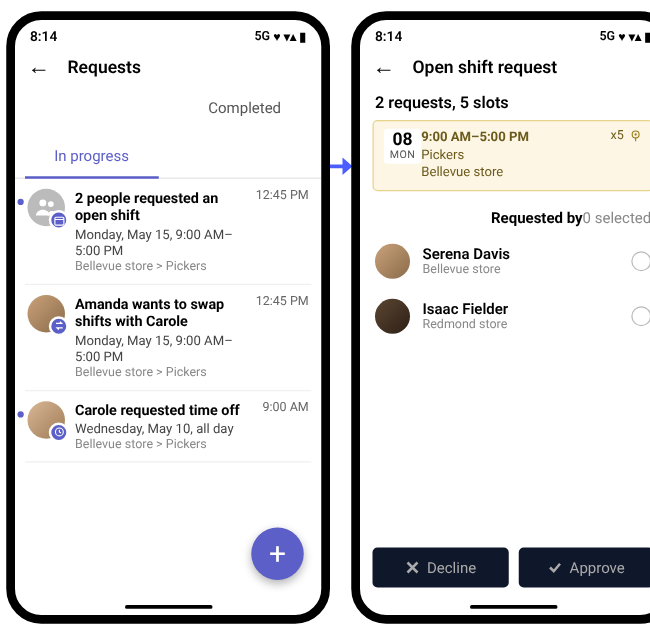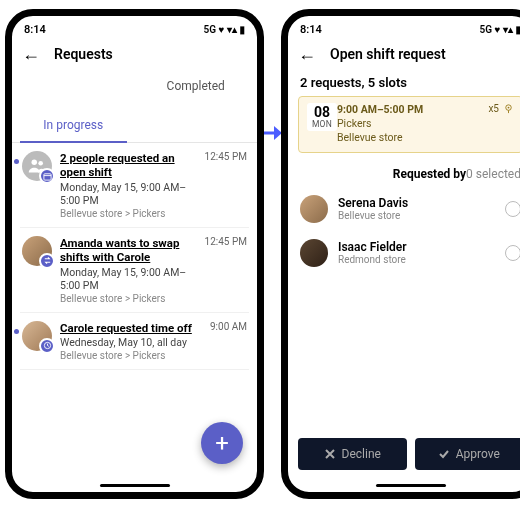--- a/index.html
+++ b/index.html
@@ -68,21 +68,21 @@
   .avatar.photo{background:linear-gradient(135deg,#c9a27a,#8b6b4a);}
   .avatar.photo2{background:linear-gradient(135deg,#d8b896,#a07a56);}
   .avatar.photo3{background:linear-gradient(135deg,#5b4632,#2e2016);}
   .badge{
     position:absolute; bottom:-3px; right:-3px;
     width:16px;height:16px;border-radius:50%;background:#5b5fc7;
     border:2px solid #fff; display:flex;align-items:center;justify-content:center;
   }
   .badge svg{width:9px;height:9px;fill:#fff;stroke:#fff;}
   .itembody{flex:1; min-width:0;}
-  .ittl{font-size:11.5px; font-weight:700; line-height:1.25;text-decoration:underline;}
+  .ittl{font-size:11.5px; font-weight:700; line-height:1.25;}
   .isub{font-size:10.5px; color:#444; margin-top:1px;}
   .iloc{font-size:10px; color:#888; margin-top:1px;}
   .itime{font-size:10px; color:#666; margin-left:4px; white-space:nowrap;}
   .fab{
     position:absolute; bottom:28px; right:14px;
     width:42px;height:42px;border-radius:50%;
     background:#5b5fc7; color:#fff; font-size:24px;
     display:flex;align-items:center;justify-content:center;
     box-shadow:0 3px 8px rgba(0,0,0,.3);
   }

